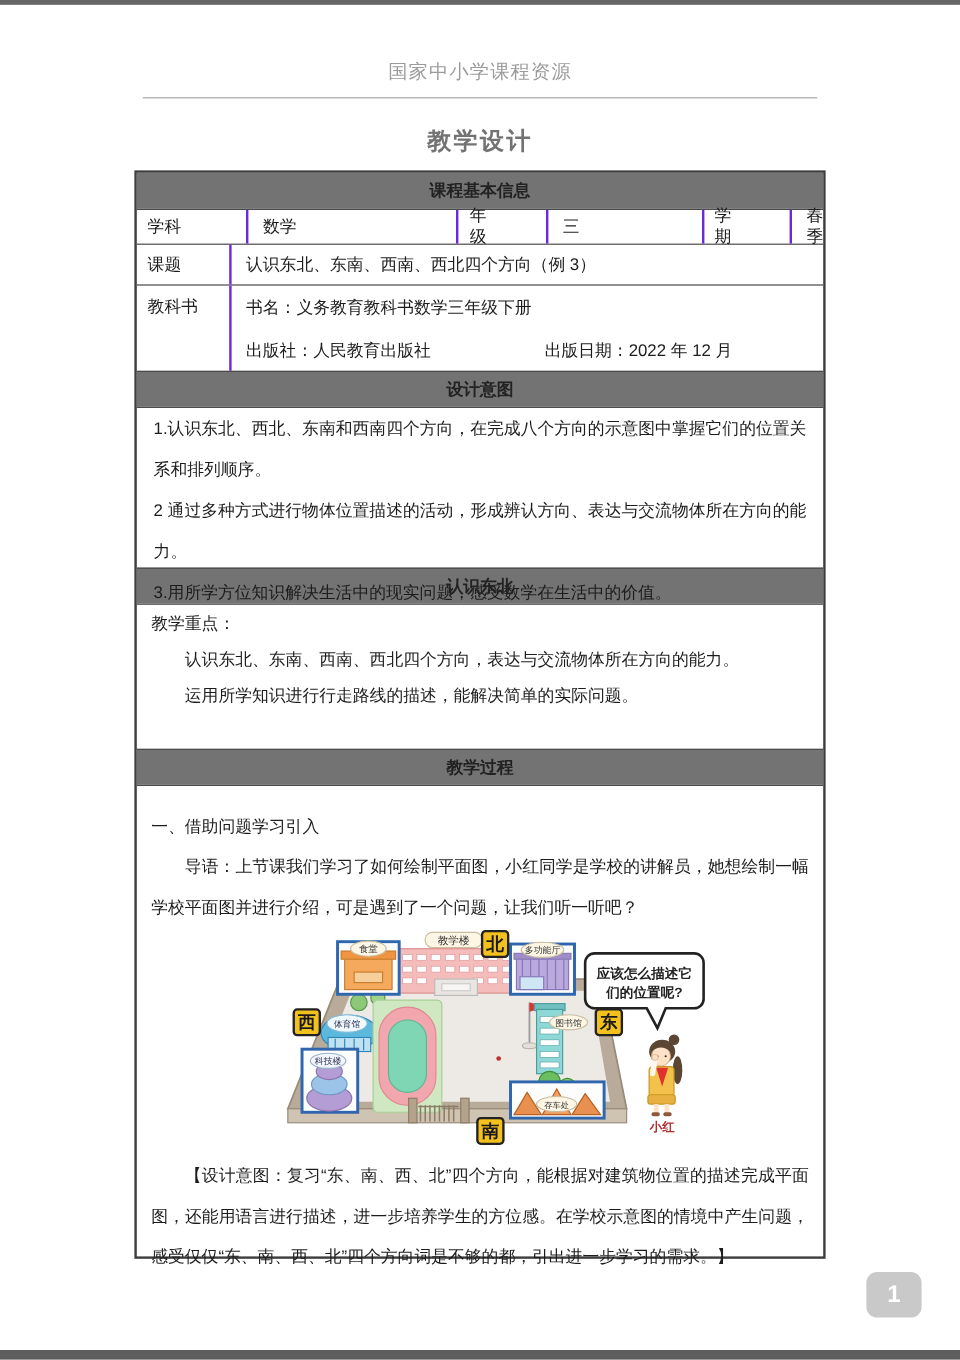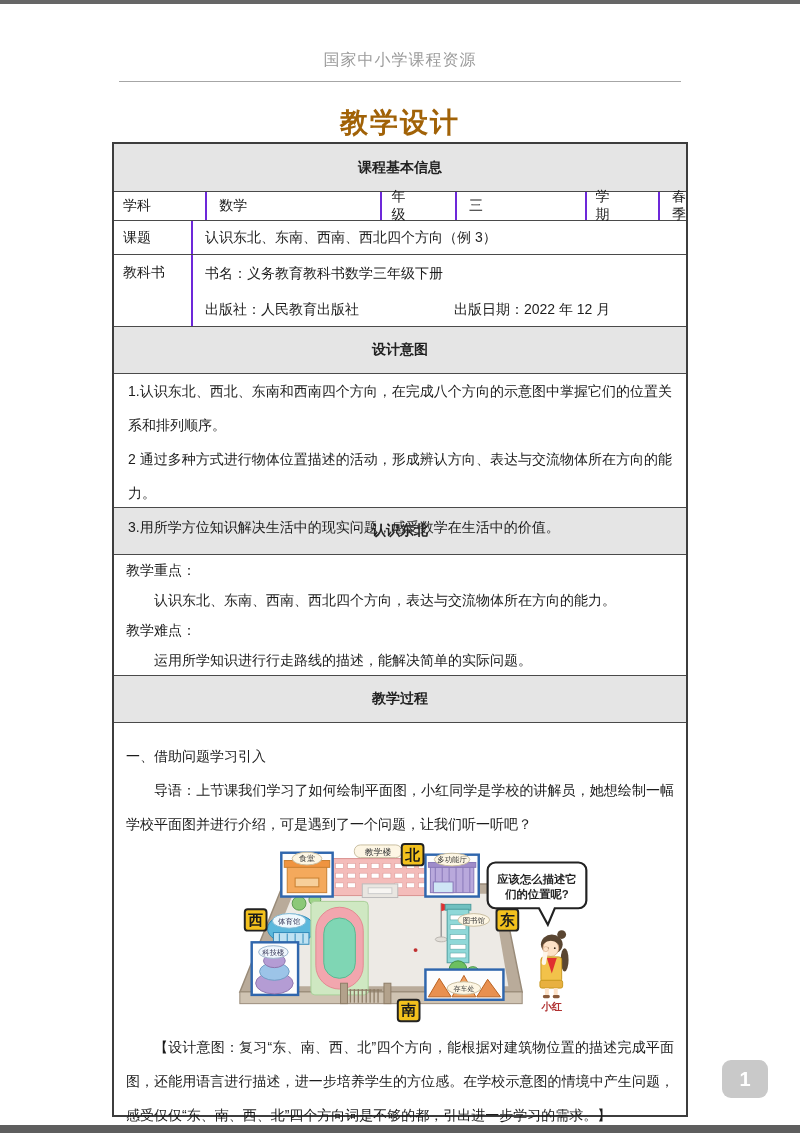--- a/index.html
+++ b/index.html
@@ -9,27 +9,27 @@
     color:#1c1c1c;overflow:hidden;
   }
   .edge-bar{position:absolute;left:0;width:800px;background:#666;}
   .edge-bar.top{top:0;height:4px;}
   .edge-bar.bottom{bottom:0;height:8px;background:#5e5e5e;}
 
   .site-header{position:absolute;top:50px;left:0;width:800px;text-align:center;
     font-size:16px;color:#9b9b9b;letter-spacing:1px;}
   .header-rule{position:absolute;top:81px;left:119px;width:562px;border-top:1px solid #a6a6a6;}
   .doc-title{position:absolute;top:104px;left:0;width:800px;text-align:center;
-    font-size:28px;font-weight:bold;color:#a16207;letter-spacing:2px;}
+    font-size:20px;font-weight:bold;color:#737373;letter-spacing:2px;}
 
   .lesson-table{position:absolute;top:142px;left:112px;width:576px;
     border:2px solid #3d3d3d;box-sizing:border-box;font-size:14px;}
   .t-row{box-sizing:border-box;border-top:1px solid #4a4a4a;display:flex;align-items:stretch;}
   .t-row:first-child{border-top:none;}
-  .t-section{height:47px;background:#e5e5e5;justify-content:center;align-items:center;
+  .t-section{height:30px;background:#737373;justify-content:center;align-items:center;
     font-weight:bold;font-size:14px;color:#222;font-family:Liberation Mono, monospace;}
   .t-cell{box-sizing:border-box;border-left:2px solid #6d28d9;display:flex;align-items:center;}
   .t-cell:first-child{border-left:none;}
   .pad-s{padding-left:9px;}
   .pad-m{padding-left:12px;}
 
   .row-basic{height:29px;gap:36px;}
   .c-subj-l{width:11.3%;}
   .c-subj-v{width:28.8%;}
   .c-grade-l{width:7.7%;}
@@ -110,21 +110,20 @@
     <p>1.认识东北、西北、东南和西南四个方向，在完成八个方向的示意图中掌握它们的位置关系和排列顺序。</p>
     <p>2 通过多种方式进行物体位置描述的活动，形成辨认方向、表达与交流物体所在方向的能力。</p>
     <p>3.用所学方位知识解决生活中的现实问题，感受数学在生活中的价值。</p>
   </div>
 
   <div class="t-row t-section">认识东北</div>
 
   <div class="t-row row-content">
     <p>教学重点：</p>
     <p class="indent">认识东北、东南、西南、西北四个方向，表达与交流物体所在方向的能力。</p>
-    <p>教学难点：</p>
     <p class="indent">运用所学知识进行行走路线的描述，能解决简单的实际问题。</p>
   </div>
 
   <div class="t-row t-section">教学过程</div>
 
   <div class="t-row row-process">
     <p>一、借助问题学习引入</p>
     <p class="indent">导语：上节课我们学习了如何绘制平面图，小红同学是学校的讲解员，她想绘制一幅学校平面图并进行介绍，可是遇到了一个问题，让我们听一听吧？</p>
 
     <div class="map-wrap">

